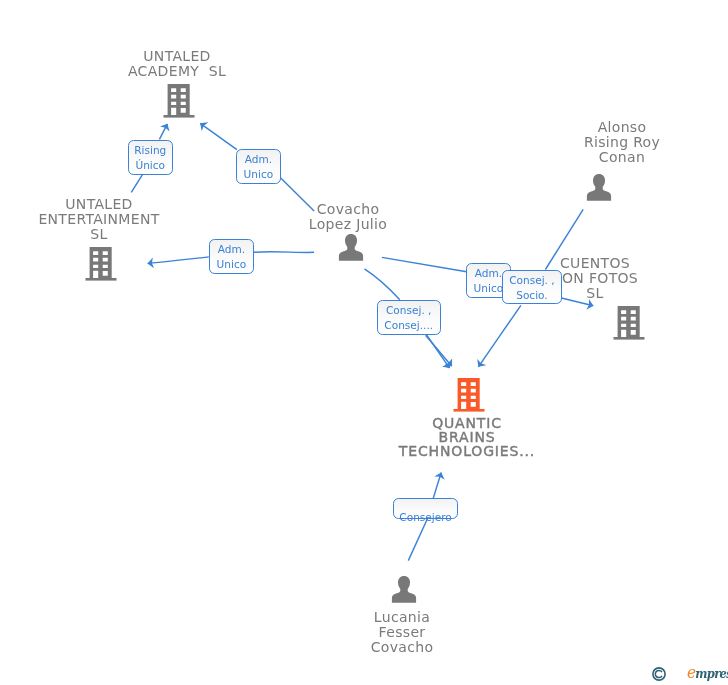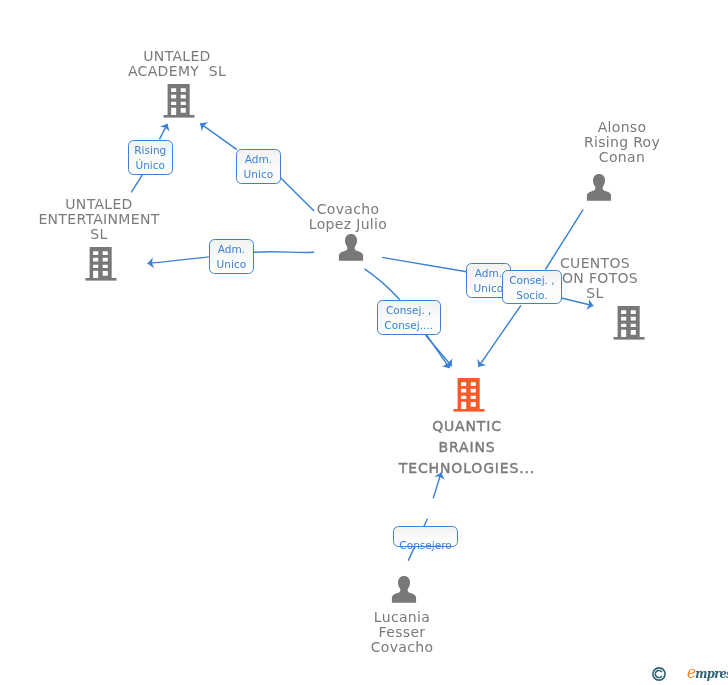--- a/index.html
+++ b/index.html
@@ -153,21 +153,21 @@
   <svg class="node-ico" width="32" height="34" viewBox="0 0 32 34" style="left:468.7px;top:378.1px;">
     <g fill="#fa5a28">
       <rect x="0.5" y="31.0" width="31" height="2.6"></rect>
       <path fill-rule="evenodd" d="M4.6,0 H26.7 V31.0 H4.6 Z
         M8.1,4.3 H13.2 V8.0 H8.1 Z   M17.7,4.3 H22.8 V8.0 H17.7 Z
         M8.1,10.8 H13.2 V14.5 H8.1 Z M17.7,10.8 H22.8 V14.5 H17.7 Z
         M8.1,17.7 H13.2 V21.1 H8.1 Z M17.7,17.7 H22.8 V21.1 H17.7 Z
         M8.1,23.7 H13.2 V31.0 H8.1 Z M17.7,24.1 H22.8 V28.7 H17.7 Z"></path>
     </g>
   </svg>
-  <div class="node-cap bold" style="left:466.9px;top:416.4px;line-height:21px;">QUANTIC
+  <div class="node-cap bold" style="left:466.9px;top:416.4px;line-height:14px;">QUANTIC
 BRAINS
 TECHNOLOGIES...</div>
 </div>
 
 <div class="node" style="left:0;top:0;">
   <svg class="node-ico" width="28" height="28" viewBox="0 0 28 28" style="left:403.6px;top:575.6px;">
     <g fill="#787878">
       <path d="M14.00,0.00 C17.60,0.00 20.00,2.65 20.00,6.45
                C20.00,10.45 17.55,14.25 14.00,14.25
                C10.45,14.25 8.00,10.45 8.00,6.45
@@ -208,21 +208,21 @@
 <div class="lbl" style="left:376.8px;top:300.2px;width:63.5px;height:34.8px;">
   <span>Consej. ,</span>
   <span>Consej....</span>
 </div>
 
 <div class="lbl" style="left:501.8px;top:270.1px;width:59.9px;height:34.4px;">
   <span>Consej. ,</span>
   <span>Socio.</span>
 </div>
 
-<div class="lbl" style="left:392.7px;top:498.3px;width:65.1px;height:20.3px;padding-top:19px;margin-top:28px;">
+<div class="lbl" style="left:392.7px;top:498.3px;width:65.1px;height:20.3px;padding-top:19px;">
   <span>Consejero</span>
 </div>
 
 <div class="wm" style="left:651.5px;top:663.5px;">
   <svg width="14" height="18" viewBox="0 0 14 18" style="display:block;">
     <circle cx="7" cy="10" r="6.1" fill="none" stroke="#2e6173" stroke-width="1.6"></circle>
     <path d="M9.6,7.6 A3.6,3.6 0 1 0 9.6,12.4" fill="none" stroke="#2e6173" stroke-width="1.5" stroke-linecap="round"></path>
   </svg>
   <span style="margin-left:21px;font-family:'DejaVu Serif Condensed','DejaVu Serif',serif;
                font-style:italic;font-weight:600;

